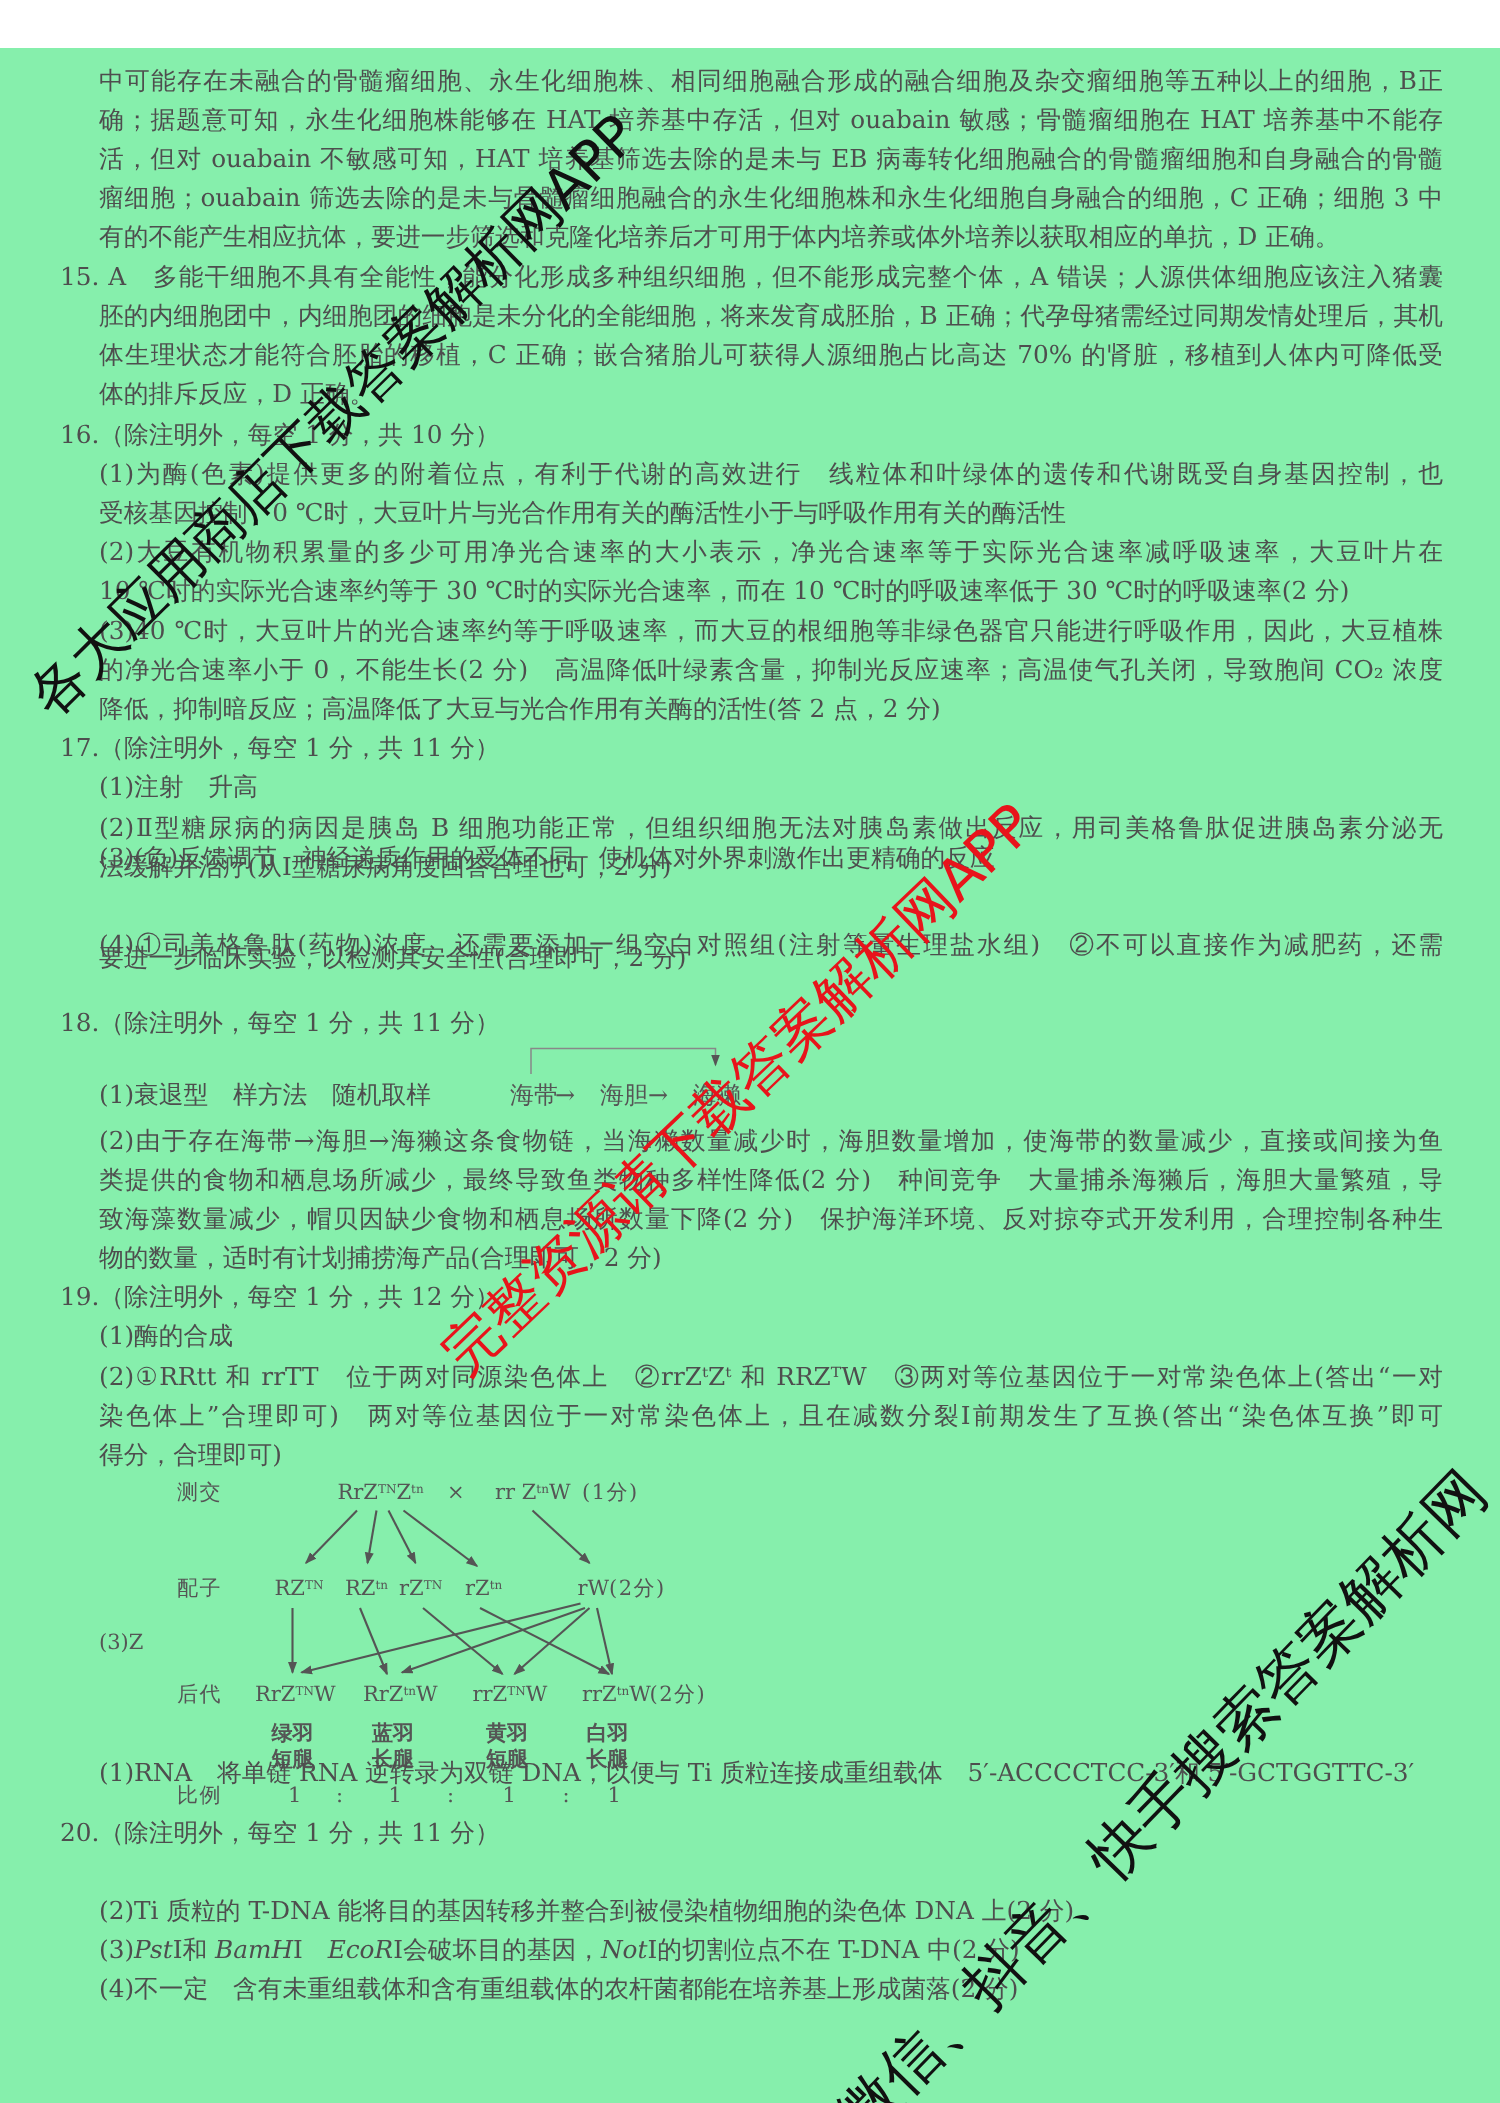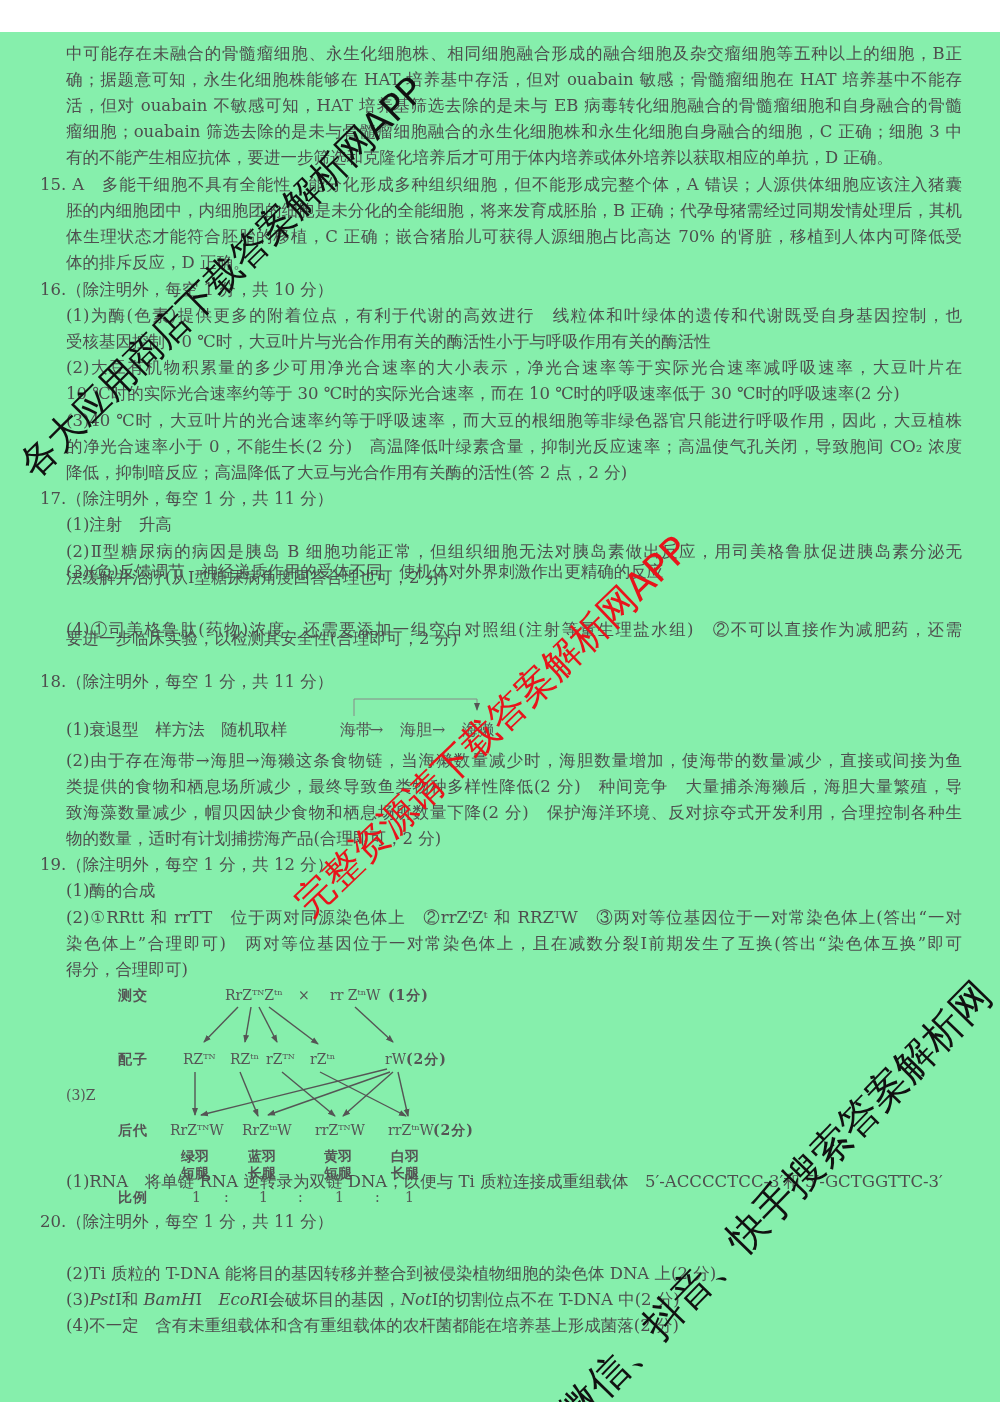--- a/index.html
+++ b/index.html
@@ -5,21 +5,21 @@
   html,body{margin:0;padding:0;background:#ffffff;}
   #page{position:relative;width:1000px;height:1402px;overflow:hidden;background:#86efac;
         font-family:"DejaVu Serif","Liberation Serif",serif;color:#4e4e4e;margin-top:32px;}
   .ln{position:absolute;left:66px;width:896px;height:26px;font-size:16.5px;line-height:26px;
       white-space:nowrap;overflow:visible;filter:blur(0.25px);}
   .ln.full{text-align:justify;text-align-last:justify;white-space:normal;overflow:hidden;}
   .ln.qn{left:40px;width:922px;}
   .it{font-style:italic;text-align:right;}
   .dg{position:absolute;font-size:14px;line-height:18px;white-space:nowrap;color:#555;filter:blur(0.25px);}
   .dg sup{font-size:8px;vertical-align:top;position:relative;top:-2px;}
-  .dg.lbl{font-weight:bold;letter-spacing:1px;}
+  .dg.lbl{font-weight:normal;letter-spacing:1px;}
   .trait{position:absolute;font-size:14px;line-height:16px;white-space:nowrap;color:#555;text-align:center;width:40px;font-weight:bold;}
   .fc{position:absolute;top:685px;font-size:16px;line-height:26px;white-space:nowrap;color:#555;}
   .footer{position:absolute;top:1366px;font-size:16px;line-height:24px;color:#444;white-space:nowrap;}
   .footer.title{left:250px;font-weight:bold;}
   .wm{position:absolute;white-space:nowrap;font-family:"DejaVu Sans","Liberation Sans",sans-serif;
       transform-origin:center center;line-height:1;}
   svg.ov{position:absolute;left:0;top:0;}
 </style>
 </head>
 <body>

